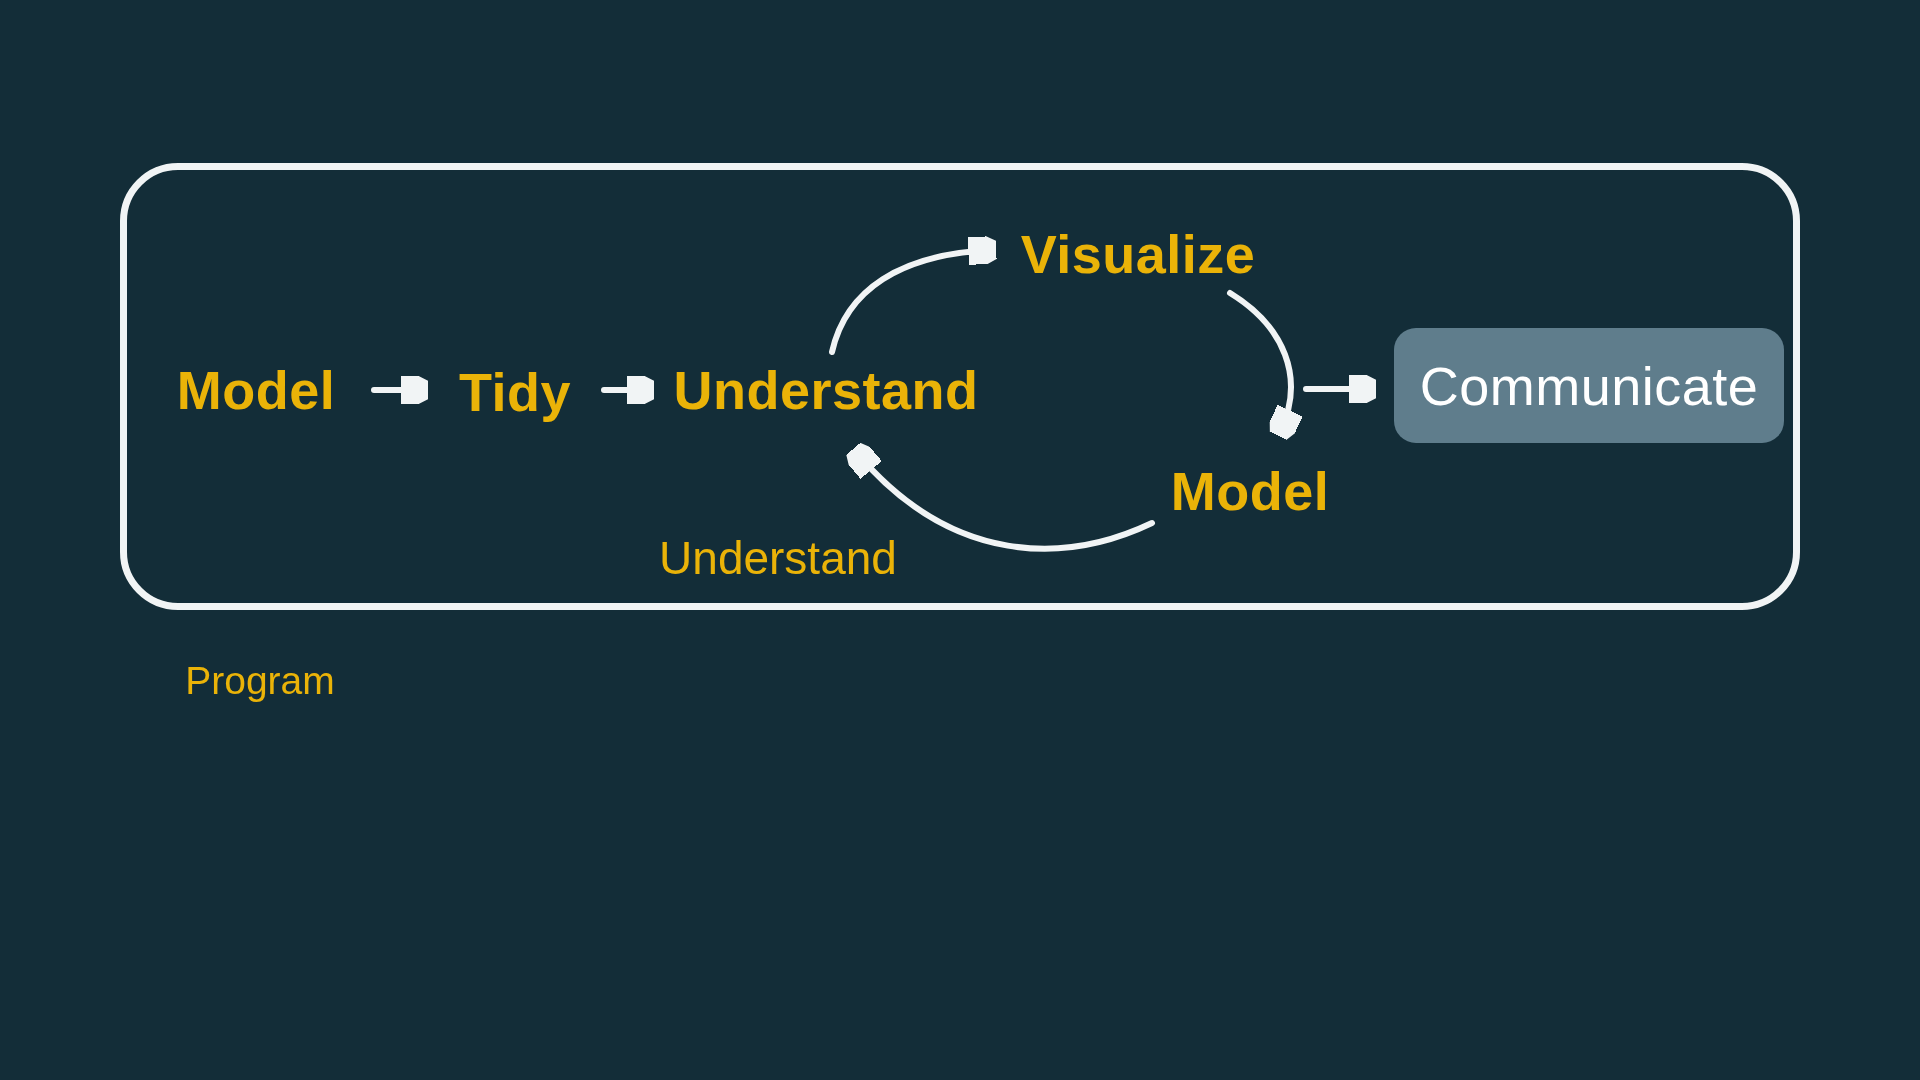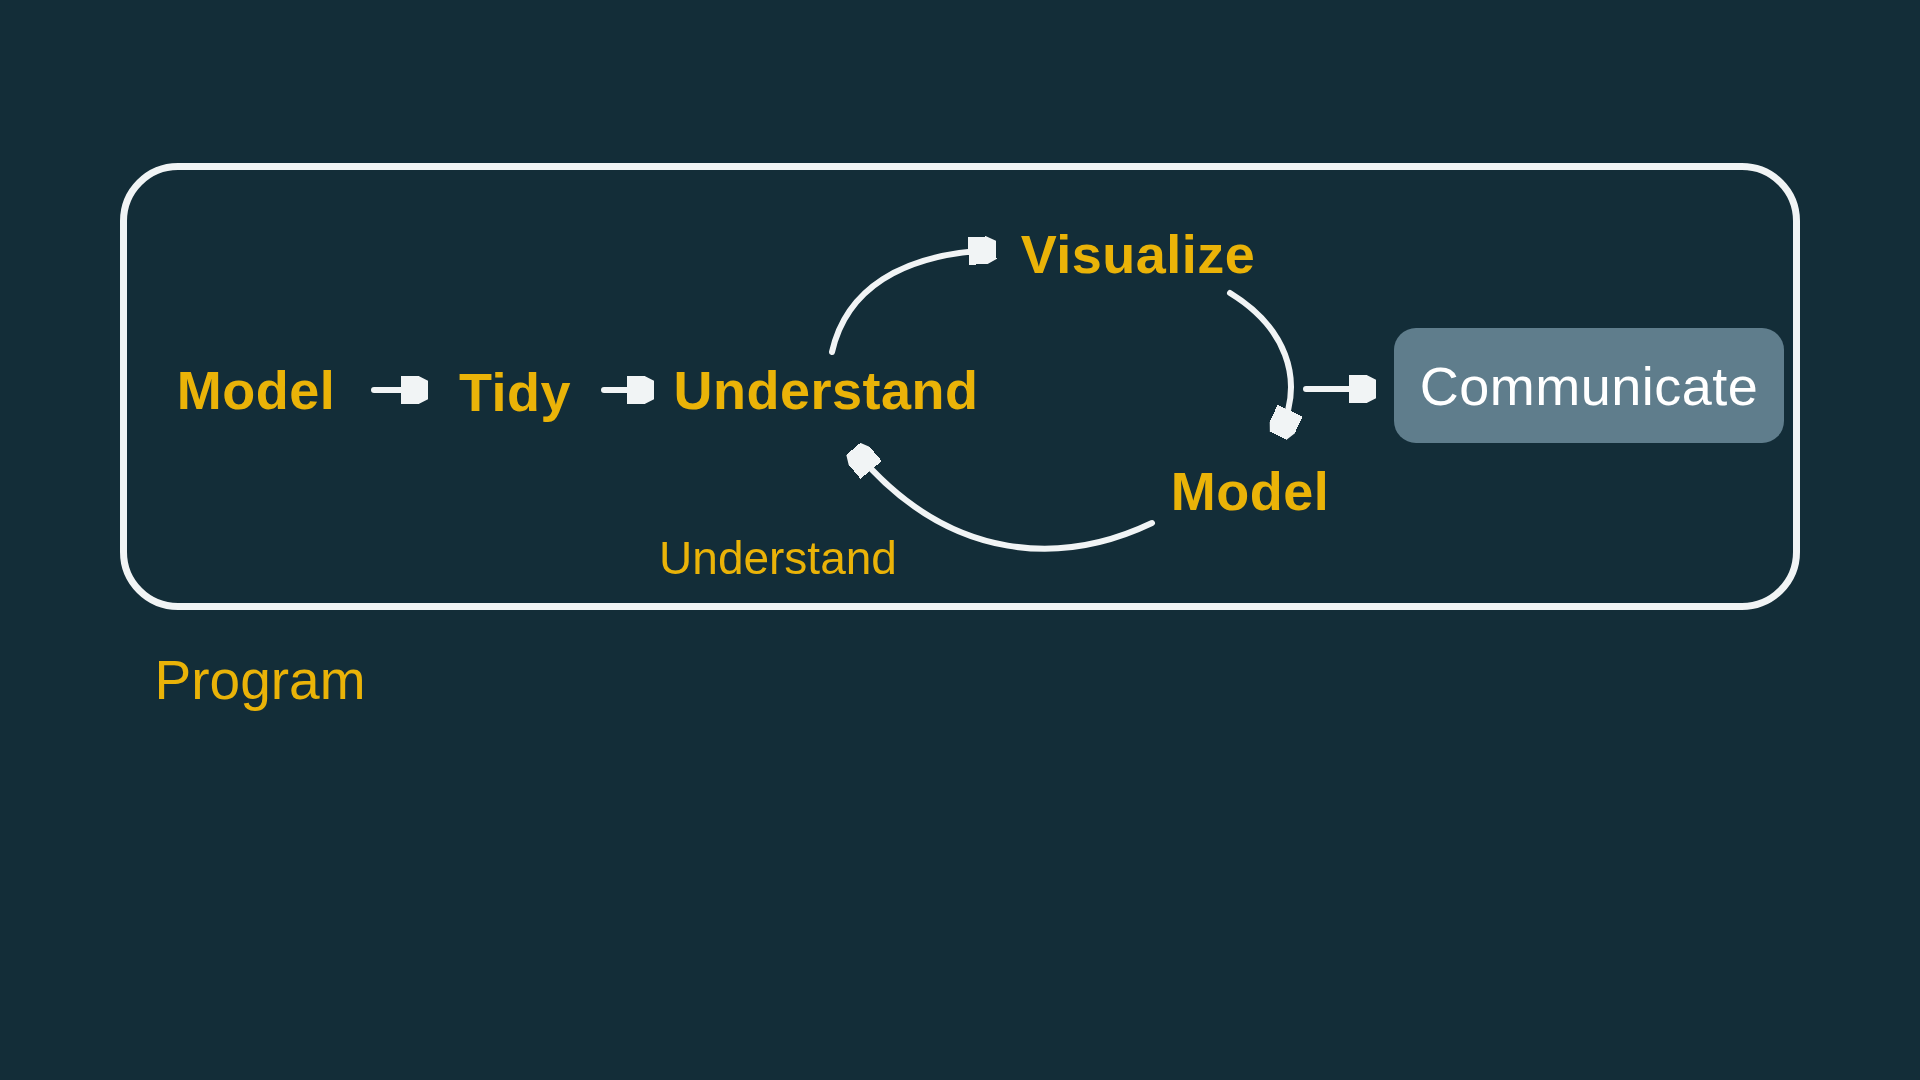--- a/index.html
+++ b/index.html
@@ -36,21 +36,21 @@
     font-weight: bold;
   }
   .annotation {
     position: absolute;
     transform: translate(-50%, -50%);
     color: #eab308;
     line-height: 1;
     white-space: nowrap;
   }
   .annotation.understand { font-size: 46px; }
-  .annotation.program    { font-size: 55px; }
+  .annotation.program    { font-size: 39px; }
   .communicate-box {
     position: absolute;
     left: 1387px;
     top: 328px;
     width: 390px;
     height: 115px;
     box-sizing: border-box;
     background: #5F7D8C;
     border-radius: 22px;
     display: flex;

